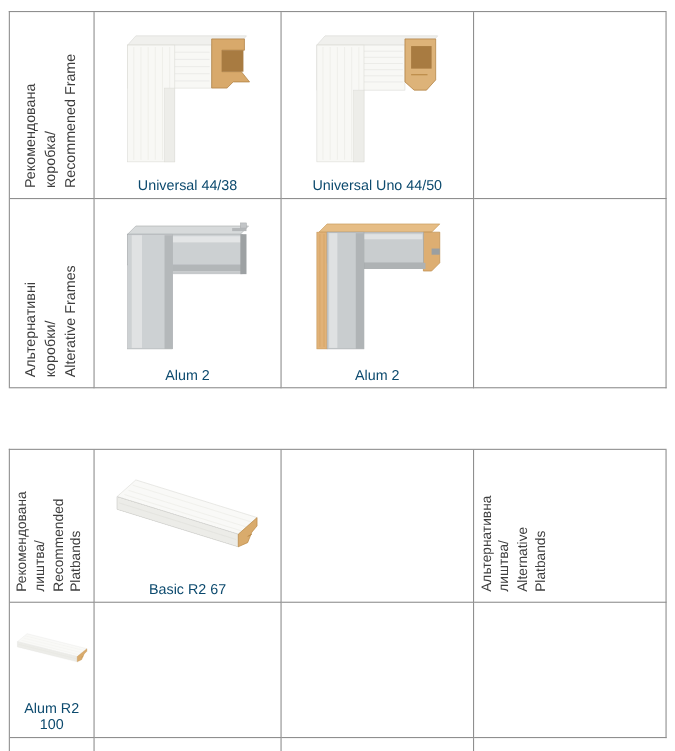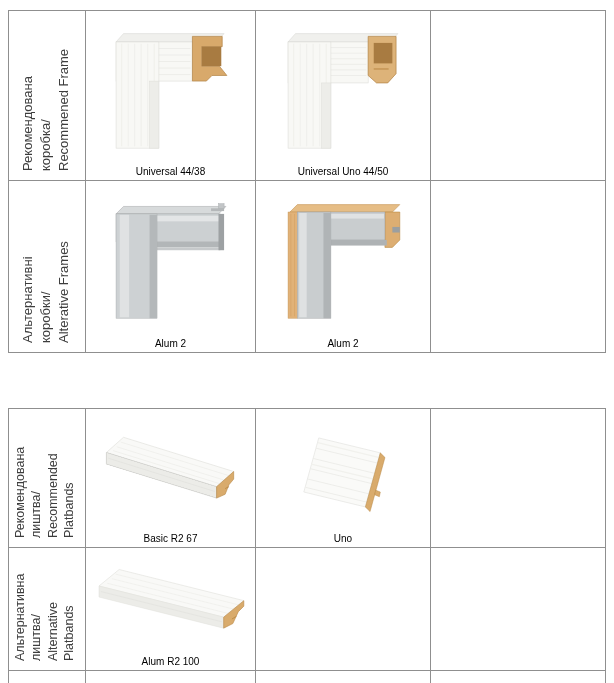--- a/index.html
+++ b/index.html
@@ -27,21 +27,21 @@
     font-size:13px;line-height:1.40;color:#3d3d3d;
   }
   .vlabel.lines4{left:3px;line-height:1.30;font-size:12.5px;}
   .vlabel span{display:block;}
   .pcell{
     display:flex;flex-direction:column;align-items:center;
     justify-content:flex-end;padding:4px 2px 3px 2px;
   }
   .imgwrap{flex:1 1 auto;display:flex;align-items:center;justify-content:center;width:100%;}
   .pname{
-    flex:0 0 auto;font-size:10px;color:#000000;line-height:1.15;
+    flex:0 0 auto;font-size:13px;color:#0c4a6e;line-height:1.15;
     padding-top:2px;text-align:center;
   }
 </style>
 </head>
 <body>
 
 <div class="tbl tbl-frames">
 
   <div class="cell label-cell">
     <div class="vlabel">
@@ -156,32 +156,20 @@
         <polygon points="12,32 128,68 128,80 12,44" fill="#ececе8" stroke="#e1e1dd" stroke-width="0.6"></polygon>
         <polygon points="12,32 128,68 128,80 12,44" fill="#ecece8" stroke="#e1e1dd" stroke-width="0.6"></polygon>
         <path d="M14,38 L126,73" stroke="#e2e2de" stroke-width="0.8" fill="none"></path>
         <polygon points="146,52 128,68 128,80 137,76 141,66 146,60" fill="#d9ab6c" stroke="#b5833f" stroke-width="0.6"></polygon>
         <path d="M137,70 l4,-2" stroke="#b5833f" stroke-width="0.8" fill="none"></path>
       </svg>
     </div>
     <div class="pname">Basic R2 67</div>
   </div>
 
-  <div class="cell pcell">
-    <div class="imgwrap">
-      <svg viewBox="0 0 120 104" width="112" height="97" aria-hidden="true">
-        <polygon points="34,16 100,32 84,90 18,74" fill="#fafaf8" stroke="#e2e2de" stroke-width="0.7"></polygon>
-        <path d="M31,27 L97,43 M28,38 L94,54 M25,49 L91,65 M22,60 L88,76 M20,69 L86,85" stroke="#ebebe7" stroke-width="0.9" fill="none"></path>
-        <path d="M33,21 L99,37 M26,44 L92,60" stroke="#f1f1ed" stroke-width="1.4" fill="none"></path>
-        <polygon points="100,32 105,37 89,95 84,90" fill="#d9ab6c" stroke="#b5833f" stroke-width="0.5"></polygon>
-        <polygon points="95,72 100,74 99,79 94,77" fill="#d9ab6c" stroke="#b5833f" stroke-width="0.5"></polygon>
-      </svg>
-    </div>
-    <div class="pname">Uno</div>
-  </div>
 
   <div class="cell"></div>
 
   <div class="cell label-cell">
     <div class="vlabel lines4">
       <span>Альтернативна</span>
       <span>лиштва/</span>
       <span>Alternative</span>
       <span>Platbands</span>
     </div>

